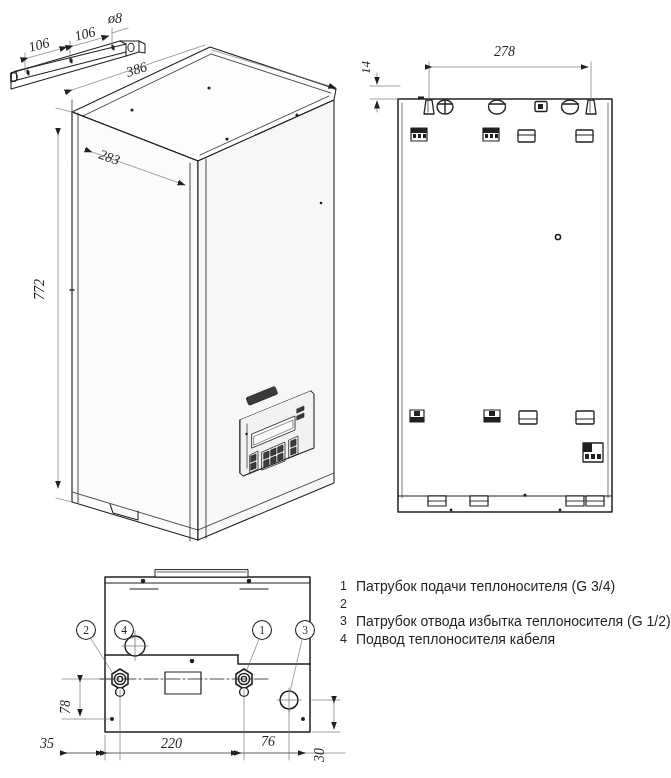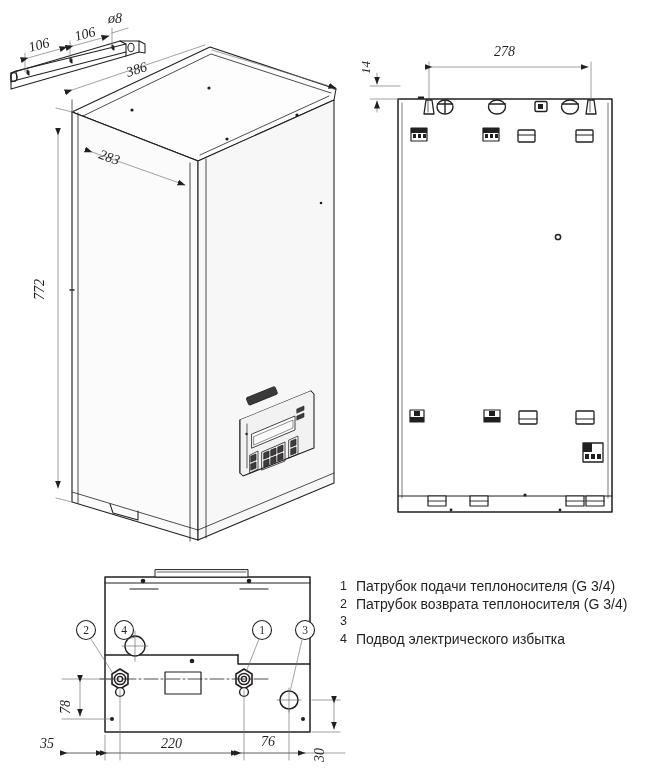--- a/index.html
+++ b/index.html
@@ -333,22 +333,22 @@
 </svg>
 </div>
 
 <div class="legend">
   <div class="legend-row">
     <span class="legend-num">1</span>
     <span class="legend-txt">Патрубок подачи теплоносителя (G 3/4)</span>
   </div>
   <div class="legend-row">
     <span class="legend-num">2</span>
-    <span class="legend-txt">Патрубок возврата теплоносителя (G 3/4)</span>
   </div>
   <div class="legend-row">
     <span class="legend-num">3</span>
+    <span class="legend-txt">Патрубок отвода избытка теплоносителя (G 1/2)</span>
   </div>
   <div class="legend-row">
     <span class="legend-num">4</span>
-    <span class="legend-txt">Подвод электрического избытка</span>
+    <span class="legend-txt">Подвод теплоносителя кабеля</span>
   </div>
 </div>
 
 </body></html>

